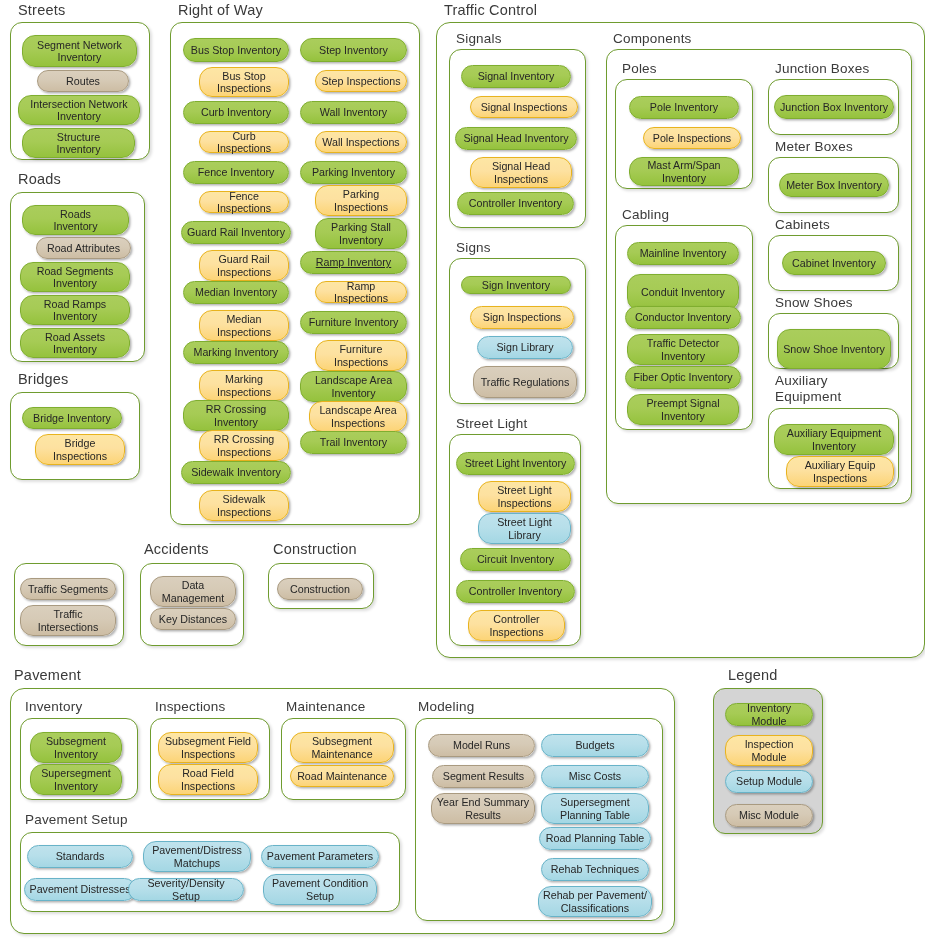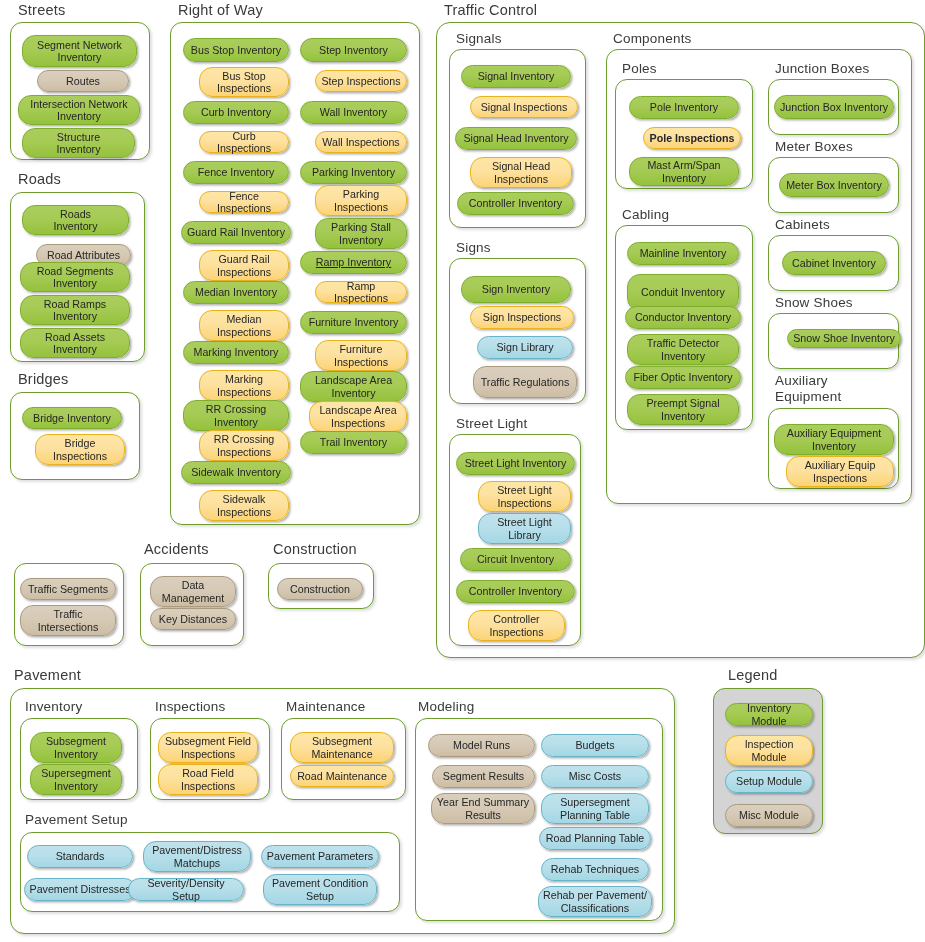--- a/index.html
+++ b/index.html
@@ -67,21 +67,21 @@
   <div class="pill misc" style="left:37px;top:70px;width:92px;height:22px;">Routes</div>
   <div class="pill inventory" style="left:18px;top:95px;width:122px;height:30px;">Intersection Network
 Inventory</div>
   <div class="pill inventory" style="left:22px;top:128px;width:113px;height:30px;">Structure
 Inventory</div>
 
   <div class="gtitle" style="left:18px;top:172px;">Roads</div>
   <div class="frame" style="left:10px;top:192px;width:135px;height:170px;"></div>
   <div class="pill inventory" style="left:22px;top:205px;width:107px;height:30px;">Roads
 Inventory</div>
-  <div class="pill misc" style="left:36px;top:237px;width:95px;height:22px;margin-top:7px;">Road Attributes</div>
+  <div class="pill misc" style="left:36px;top:237px;width:95px;height:22px;">Road Attributes</div>
   <div class="pill inventory" style="left:20px;top:262px;width:110px;height:30px;">Road Segments
 Inventory</div>
   <div class="pill inventory" style="left:20px;top:295px;width:110px;height:30px;">Road Ramps
 Inventory</div>
   <div class="pill inventory" style="left:20px;top:328px;width:110px;height:30px;">Road Assets
 Inventory</div>
 
   <div class="gtitle" style="left:18px;top:372px;">Bridges</div>
   <div class="frame" style="left:10px;top:392px;width:130px;height:88px;"></div>
   <div class="pill inventory" style="left:22px;top:407px;width:100px;height:22px;">Bridge Inventory</div>
@@ -142,21 +142,21 @@
   <div class="frame" style="left:449px;top:49px;width:137px;height:179px;"></div>
   <div class="pill inventory" style="left:461px;top:65px;width:110px;height:23px;">Signal Inventory</div>
   <div class="pill inspection" style="left:470px;top:96px;width:108px;height:22px;">Signal  Inspections</div>
   <div class="pill inventory" style="left:455px;top:127px;width:122px;height:23px;">Signal Head Inventory</div>
   <div class="pill inspection" style="left:470px;top:157px;width:102px;height:31px;">Signal Head
 Inspections</div>
   <div class="pill inventory" style="left:457px;top:192px;width:117px;height:23px;">Controller Inventory</div>
 
   <div class="gtitle sm" style="left:456px;top:240px;">Signs</div>
   <div class="frame" style="left:449px;top:258px;width:137px;height:146px;"></div>
-  <div class="pill inventory" style="left:461px;top:276px;width:110px;height:27px;">Sign Inventory</div>
+  <div class="pill inventory" style="left:461px;top:276px;width:110px;height:18px;">Sign Inventory</div>
   <div class="pill inspection" style="left:470px;top:306px;width:104px;height:23px;">Sign Inspections</div>
   <div class="pill setup" style="left:477px;top:336px;width:96px;height:23px;">Sign Library</div>
   <div class="pill misc" style="left:473px;top:366px;width:104px;height:32px;">Traffic Regulations</div>
 
   <div class="gtitle sm" style="left:456px;top:416px;">Street Light</div>
   <div class="frame" style="left:449px;top:434px;width:132px;height:212px;"></div>
   <div class="pill inventory" style="left:456px;top:452px;width:119px;height:23px;">Street Light Inventory</div>
   <div class="pill inspection" style="left:478px;top:481px;width:93px;height:31px;">Street Light
 Inspections</div>
   <div class="pill setup" style="left:478px;top:513px;width:93px;height:31px;">Street Light
@@ -165,21 +165,21 @@
   <div class="pill inventory" style="left:456px;top:580px;width:119px;height:23px;">Controller Inventory</div>
   <div class="pill inspection" style="left:468px;top:610px;width:97px;height:31px;">Controller
 Inspections</div>
 
   <div class="gtitle sm" style="left:613px;top:31px;">Components</div>
   <div class="frame" style="left:606px;top:49px;width:306px;height:455px;"></div>
 
   <div class="gtitle sm" style="left:622px;top:61px;">Poles</div>
   <div class="frame" style="left:615px;top:79px;width:138px;height:110px;"></div>
   <div class="pill inventory" style="left:629px;top:96px;width:110px;height:23px;">Pole Inventory</div>
-  <div class="pill inspection" style="left:643px;top:127px;width:98px;height:22px;font-weight:bold;">Pole Inspections</div>
+  <div class="pill inspection" style="left:643px;top:127px;width:98px;height:22px;">Pole Inspections</div>
   <div class="pill inventory" style="left:629px;top:157px;width:110px;height:29px;">Mast Arm/Span
 Inventory</div>
 
   <div class="gtitle sm" style="left:622px;top:207px;">Cabling</div>
   <div class="frame" style="left:615px;top:225px;width:138px;height:205px;"></div>
   <div class="pill inventory" style="left:627px;top:242px;width:112px;height:23px;">Mainline Inventory</div>
   <div class="pill inventory" style="left:627px;top:274px;width:112px;height:37px;">Conduit Inventory</div>
   <div class="pill inventory" style="left:625px;top:306px;width:116px;height:23px;">Conductor Inventory</div>
   <div class="pill inventory" style="left:627px;top:334px;width:112px;height:31px;">Traffic Detector
 Inventory</div>
@@ -194,21 +194,21 @@
   <div class="gtitle sm" style="left:775px;top:139px;">Meter Boxes</div>
   <div class="frame" style="left:768px;top:157px;width:131px;height:56px;"></div>
   <div class="pill inventory" style="left:779px;top:173px;width:110px;height:24px;">Meter Box Inventory</div>
 
   <div class="gtitle sm" style="left:775px;top:217px;">Cabinets</div>
   <div class="frame" style="left:768px;top:235px;width:131px;height:56px;"></div>
   <div class="pill inventory" style="left:782px;top:251px;width:104px;height:24px;">Cabinet Inventory</div>
 
   <div class="gtitle sm" style="left:775px;top:295px;">Snow Shoes</div>
   <div class="frame" style="left:768px;top:313px;width:131px;height:56px;"></div>
-  <div class="pill inventory" style="left:777px;top:329px;width:114px;height:19px;margin-left:10px;">Snow Shoe Inventory</div>
+  <div class="pill inventory" style="left:777px;top:329px;width:114px;height:40px;">Snow Shoe Inventory</div>
 
   <div class="gtitle sm" style="left:775px;top:373px;line-height:16px;">Auxiliary
 Equipment</div>
   <div class="frame" style="left:768px;top:408px;width:131px;height:81px;"></div>
   <div class="pill inventory" style="left:774px;top:424px;width:120px;height:31px;">Auxiliary Equipment
 Inventory</div>
   <div class="pill inspection" style="left:786px;top:456px;width:108px;height:31px;">Auxiliary Equip
 Inspections</div>
 
   <div class="gtitle" style="left:18px;top:542px;margin-top:45px;">Traffic Volume</div>

